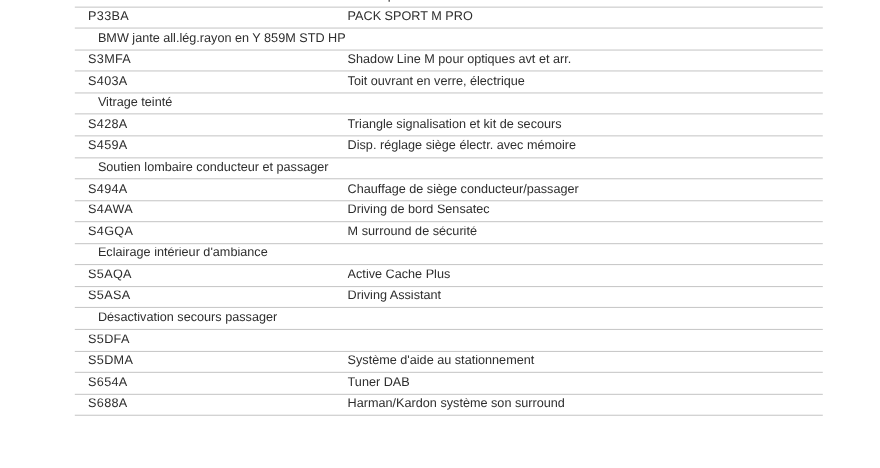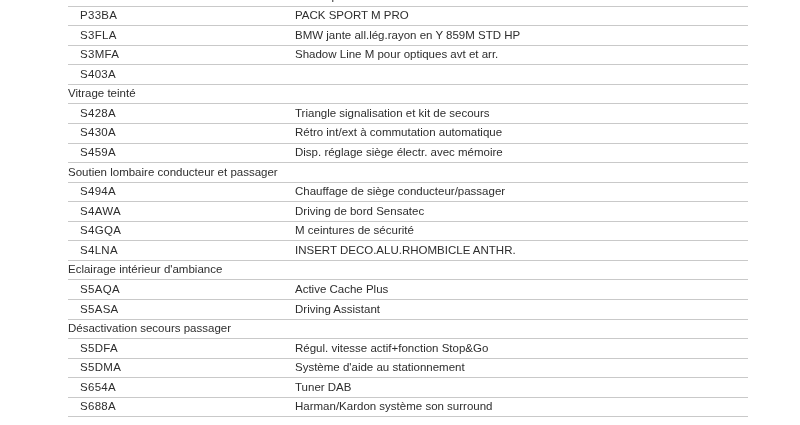--- a/index.html
+++ b/index.html
@@ -38,64 +38,61 @@
     overflow: hidden;
   }
   .cell-code {
     flex: none;
     width: 215px;
     padding-left: 12px;
     letter-spacing: 0.3px;
   }
   .cell-desc {
     flex: 1 1 auto;
+    margin-left: 21px;
   }
 </style>
 </head>
 <body>
 
 <div class="options-table">
 
     <div class="option-row clip-top">
       <span class="cell cell-code">P337A</span>
       <span class="cell cell-desc">Pack Sport M</span>
     </div>
 
     <div class="option-row">
       <span class="cell cell-code">P33BA</span>
       <span class="cell cell-desc">PACK SPORT M PRO</span>
     </div>
 
     <div class="option-row">
-      <span class="cell cell-code">S3FLA</span>
       <span class="cell cell-desc">BMW jante all.lég.rayon en Y 859M STD HP</span>
     </div>
 
     <div class="option-row">
       <span class="cell cell-code">S3MFA</span>
       <span class="cell cell-desc">Shadow Line M pour optiques avt et arr.</span>
     </div>
 
     <div class="option-row">
       <span class="cell cell-code">S403A</span>
+      <span class="cell cell-desc">Toit ouvrant en verre, électrique</span>
     </div>
 
     <div class="option-row">
       <span class="cell cell-desc">Vitrage teinté</span>
     </div>
 
     <div class="option-row">
       <span class="cell cell-code">S428A</span>
       <span class="cell cell-desc">Triangle signalisation et kit de secours</span>
     </div>
 
-    <div class="option-row">
-      <span class="cell cell-code">S430A</span>
-      <span class="cell cell-desc">Rétro int/ext à commutation automatique</span>
-    </div>
 
     <div class="option-row">
       <span class="cell cell-code">S459A</span>
       <span class="cell cell-desc">Disp. réglage siège électr. avec mémoire</span>
     </div>
 
     <div class="option-row">
       <span class="cell cell-desc">Soutien lombaire conducteur et passager</span>
     </div>
 
@@ -104,27 +101,23 @@
       <span class="cell cell-desc">Chauffage de siège conducteur/passager</span>
     </div>
 
     <div class="option-row">
       <span class="cell cell-code">S4AWA</span>
       <span class="cell cell-desc">Driving de bord Sensatec</span>
     </div>
 
     <div class="option-row">
       <span class="cell cell-code">S4GQA</span>
-      <span class="cell cell-desc">M ceintures de sécurité</span>
+      <span class="cell cell-desc">M surround de sécurité</span>
     </div>
 
-    <div class="option-row">
-      <span class="cell cell-code">S4LNA</span>
-      <span class="cell cell-desc">INSERT DECO.ALU.RHOMBICLE ANTHR.</span>
-    </div>
 
 
     <div class="option-row">
       <span class="cell cell-desc">Eclairage intérieur d'ambiance</span>
     </div>
 
     <div class="option-row">
       <span class="cell cell-code">S5AQA</span>
       <span class="cell cell-desc">Active Cache Plus</span>
     </div>
@@ -133,21 +126,20 @@
       <span class="cell cell-code">S5ASA</span>
       <span class="cell cell-desc">Driving Assistant</span>
     </div>
 
     <div class="option-row">
       <span class="cell cell-desc">Désactivation secours passager</span>
     </div>
 
     <div class="option-row">
       <span class="cell cell-code">S5DFA</span>
-      <span class="cell cell-desc">Régul. vitesse actif+fonction Stop&amp;Go</span>
     </div>
 
     <div class="option-row">
       <span class="cell cell-code">S5DMA</span>
       <span class="cell cell-desc">Système d'aide au stationnement</span>
     </div>
 
     <div class="option-row">
       <span class="cell cell-code">S654A</span>
       <span class="cell cell-desc">Tuner DAB</span>

